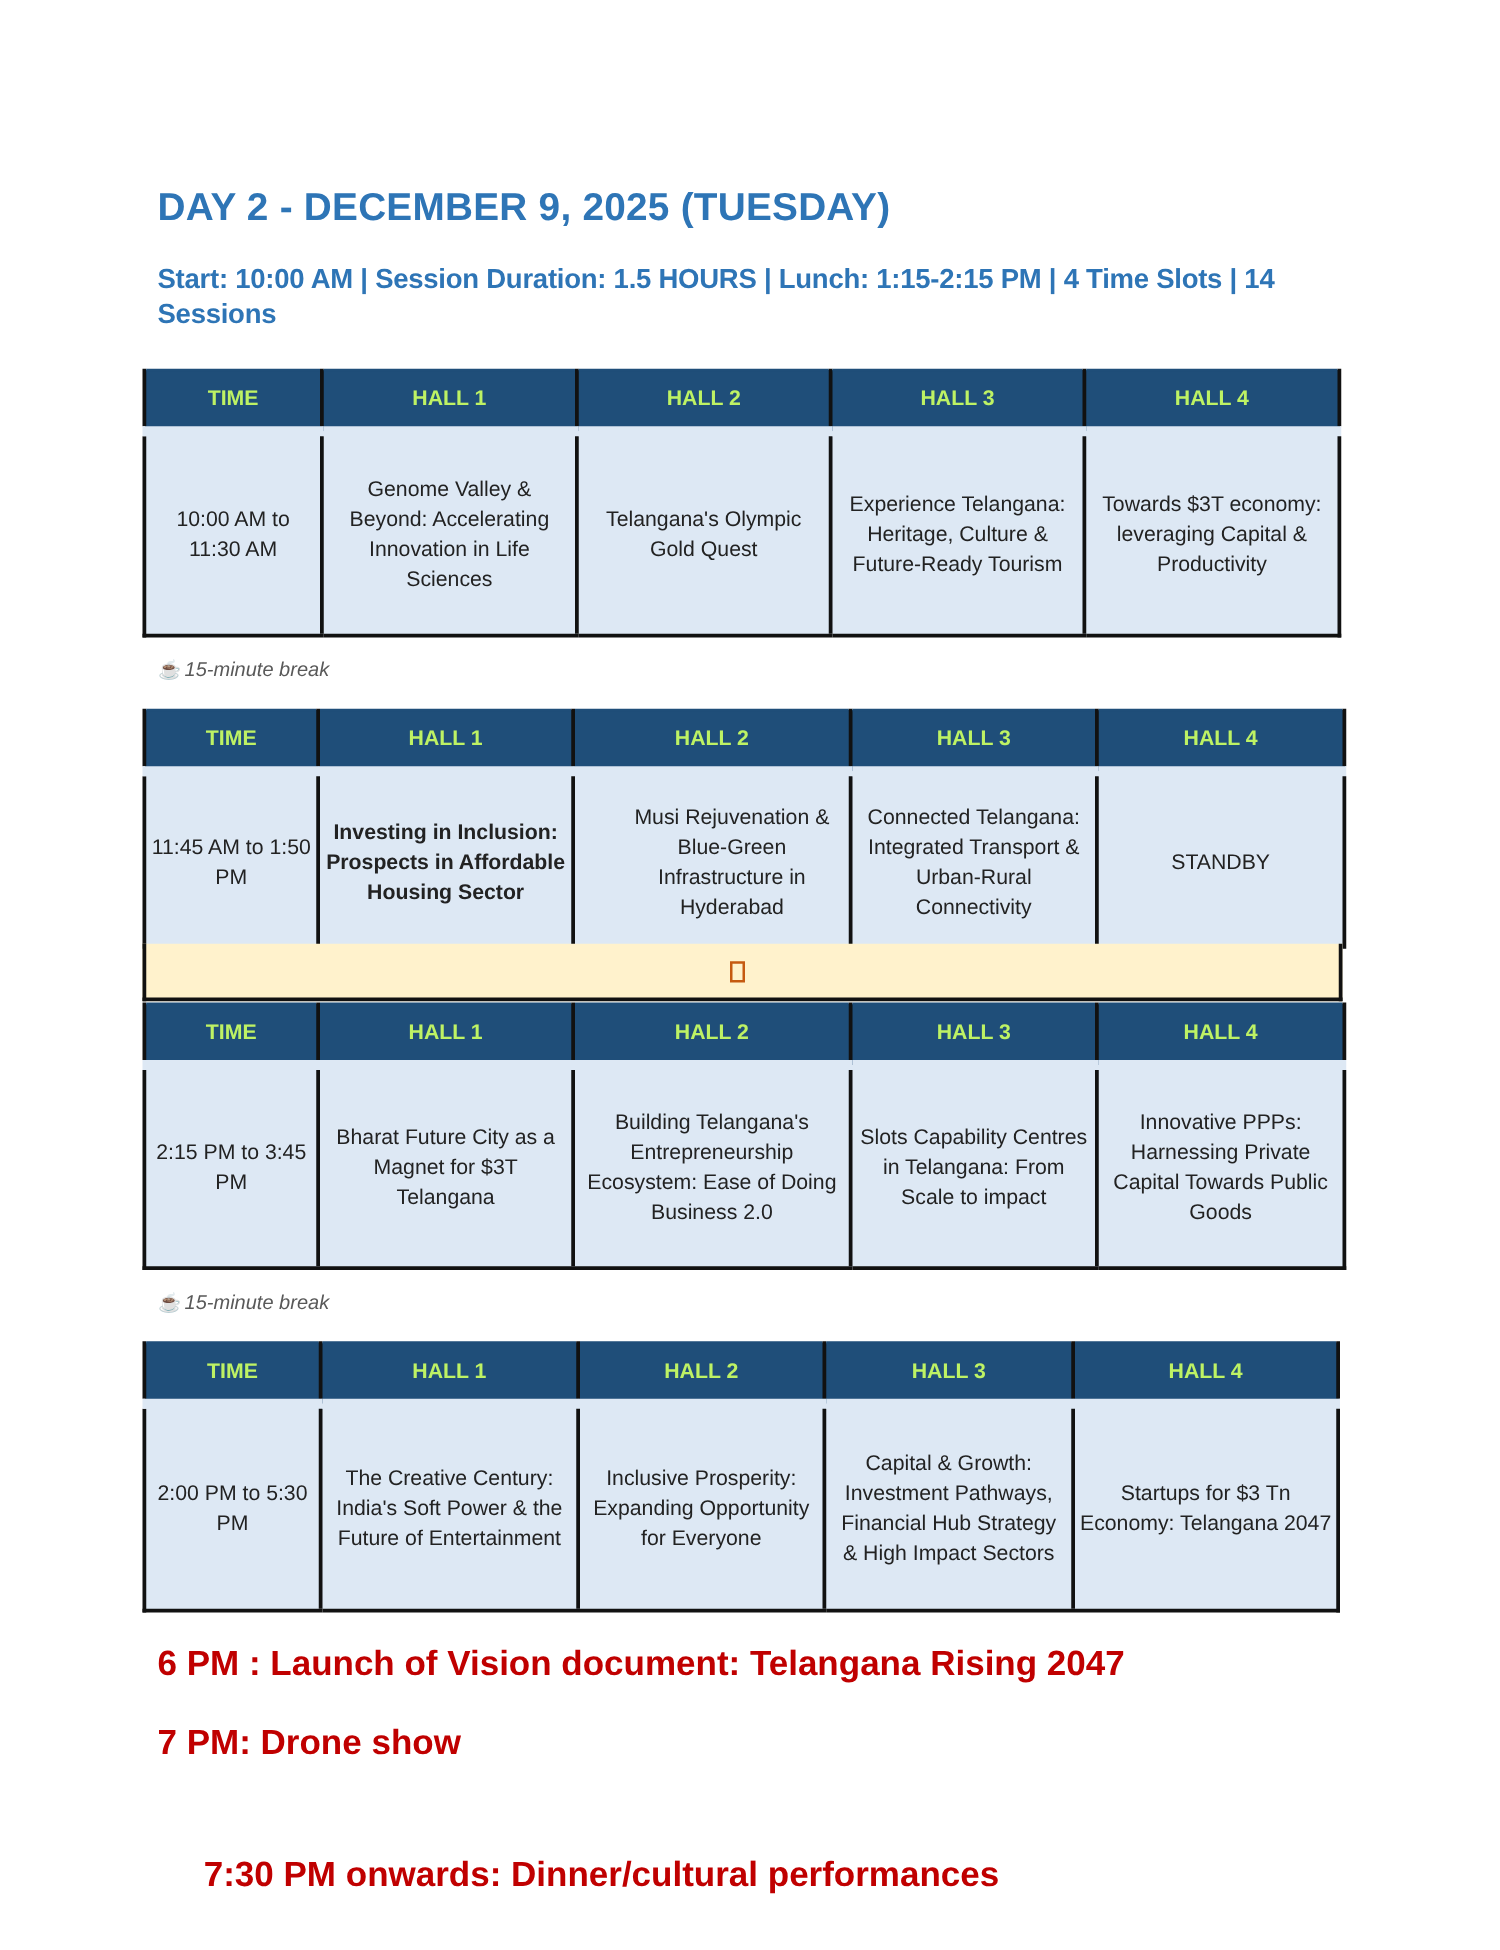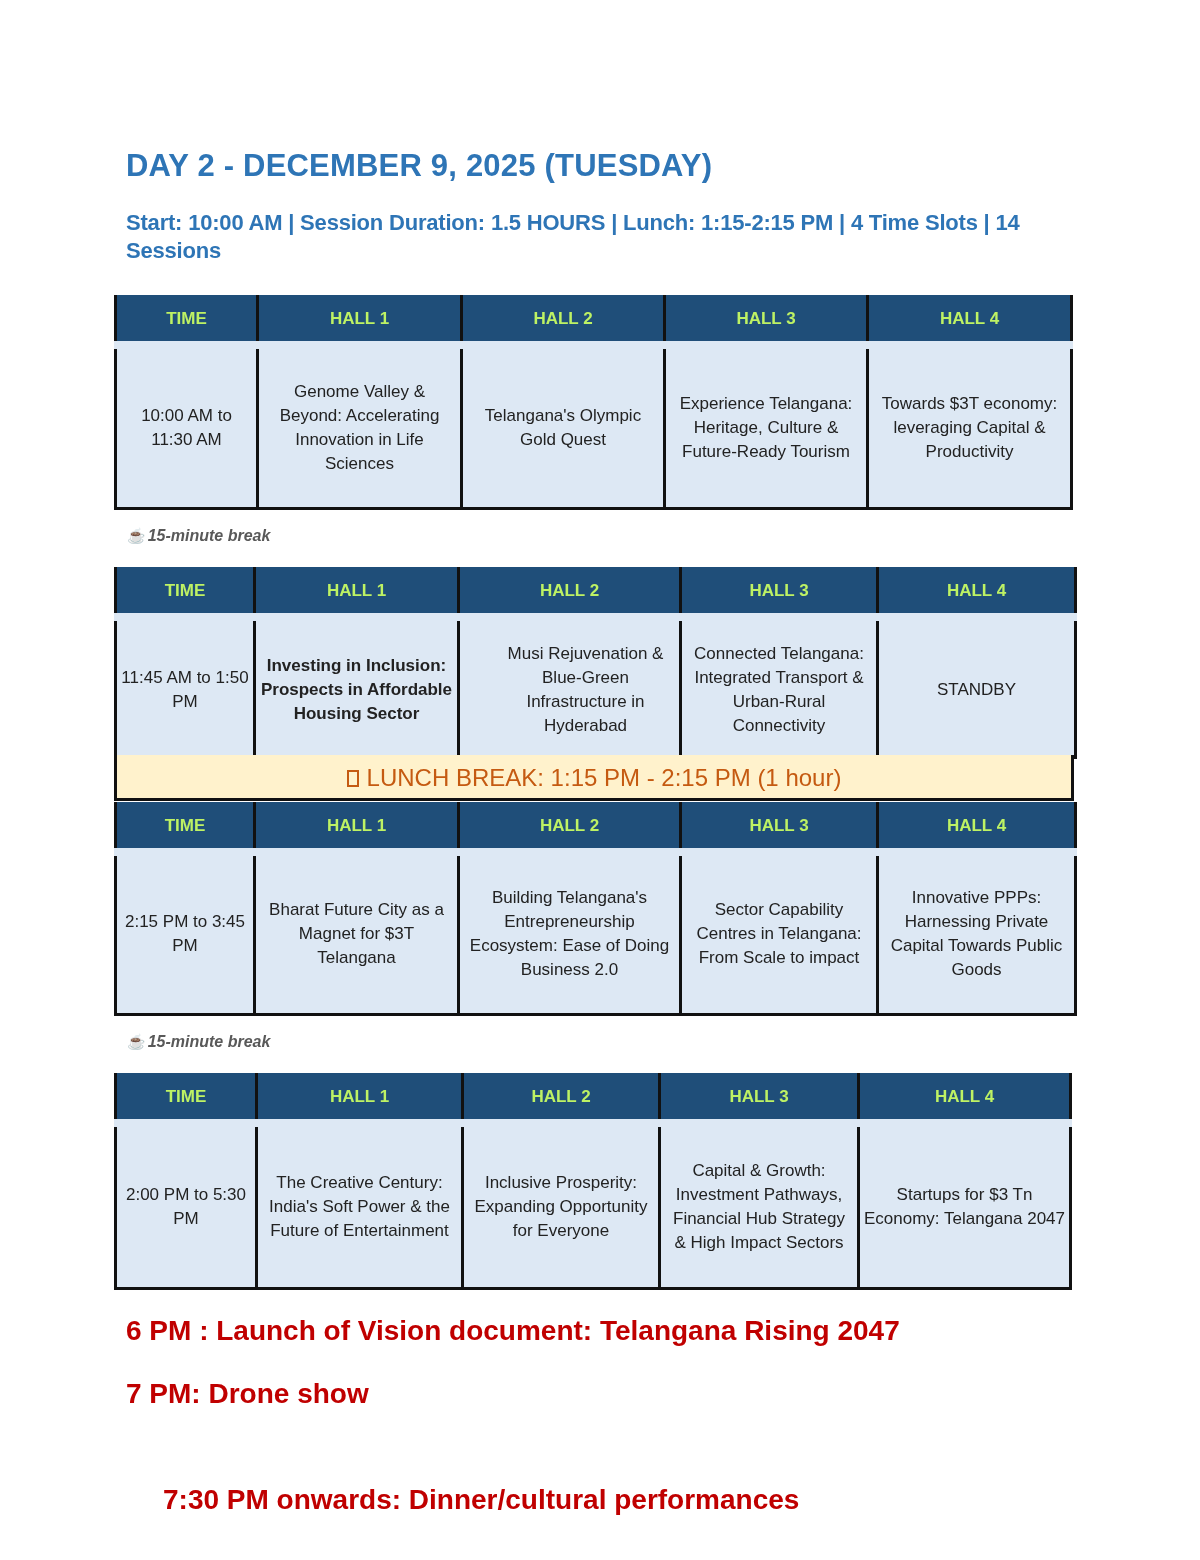--- a/index.html
+++ b/index.html
@@ -13,21 +13,21 @@
   .sched th { background: #1f4e79; color: #bef264; font-size: 17px; font-weight: bold;
               height: 44px; padding: 0; text-align: center; border-left: 3px solid #111;
               border-top: 2px solid #1f4e79; }
   .sched th:first-child { border-left: 3px solid #111; }
   .sched th:last-child { border-right: 3px solid #111; }
   .sched td { background: #dde8f4; color: #222; font-size: 17px; text-align: center;
               vertical-align: middle; padding: 0 4px; line-height: 24px;
               border-left: 3px solid #111; border-bottom: 3px solid #111;
               border-top: 8px solid #dde8f4; }
   .sched td:last-child { border-right: 3px solid #111; }
-  .break { position: absolute; left: 127px; font-size: 16px; font-style: italic; font-weight: bold;
+  .break { position: absolute; left: 127px; font-size: 16px; font-style: italic; font-weight: normal;
            color: #595959; text-align: right; }
   .break .cup { font-style: normal; font-size: 15px; margin-right: 2px; color: #555; }
   .lunch { position: absolute; left: 114px; top: 755px; width: 960px; height: 46px;
            background: #fff2cc; border: 3px solid #111; border-top: none; border-bottom: 3px solid #111;
            box-sizing: border-box; text-align: center; line-height: 46px;
            font-size: 24px; color: #c55a11; }
   .lunch .box { display: inline-block; width: 12px; height: 17px; border: 2px solid #c55a11;
                 box-sizing: border-box; vertical-align: -1px; margin-right: 8px; }
   .event { position: absolute; left: 126px; font-size: 28px; font-weight: bold; color: #c00000; margin: 0; }
 </style>
@@ -87,21 +87,21 @@
     <td style="border-bottom:none;">11:45 AM to 1:50 PM</td>
     <td style="border-bottom:none;font-weight:bold;">Investing in Inclusion: Prospects in Affordable Housing Sector</td>
     <td style="border-bottom:none;padding-left:36px;">Musi Rejuvenation &amp; Blue-Green Infrastructure in Hyderabad</td>
     <td style="border-bottom:none;">Connected Telangana: Integrated Transport &amp; Urban-Rural Connectivity</td>
     <td style="border-bottom:none;">STANDBY</td>
   </tr>
 </tbody>
   </table>
 
 <div class="lunch">
-  <span class="box"></span><span>LUNCH BREAK: 1:15 PM - 2:15 PM (1 hour)</span>
+  <span class="box"></span>
 </div>
 
 <table class="sched" style="top:802px; width:960px;">
   <colgroup>
       <col style="width:139px">
       <col style="width:204px">
       <col style="width:222px">
       <col style="width:197px">
       <col style="width:198px">
     </colgroup>
@@ -110,21 +110,21 @@
     <th>TIME</th>
     <th>HALL 1</th>
     <th>HALL 2</th>
     <th>HALL 3</th>
     <th>HALL 4</th>
   </tr>
   <tr style="height:162px;">
     <td>2:15 PM to 3:45 PM</td>
     <td>Bharat Future City as a Magnet for $3T Telangana</td>
     <td>Building Telangana's Entrepreneurship Ecosystem: Ease of Doing Business 2.0</td>
-    <td>Sector Capability Centres in Telangana: From Scale to impact</td>
+    <td>Slots Capability Centres in Telangana: From Scale to impact</td>
     <td>Innovative PPPs: Harnessing Private Capital Towards Public Goods</td>
   </tr>
 </tbody>
   </table>
 
 <div class="break" style="top:1033px;">
   <span class="cup">☕</span><span>15-minute break</span>
 </div>
 
 <table class="sched" style="top:1073px; width:955px;">

